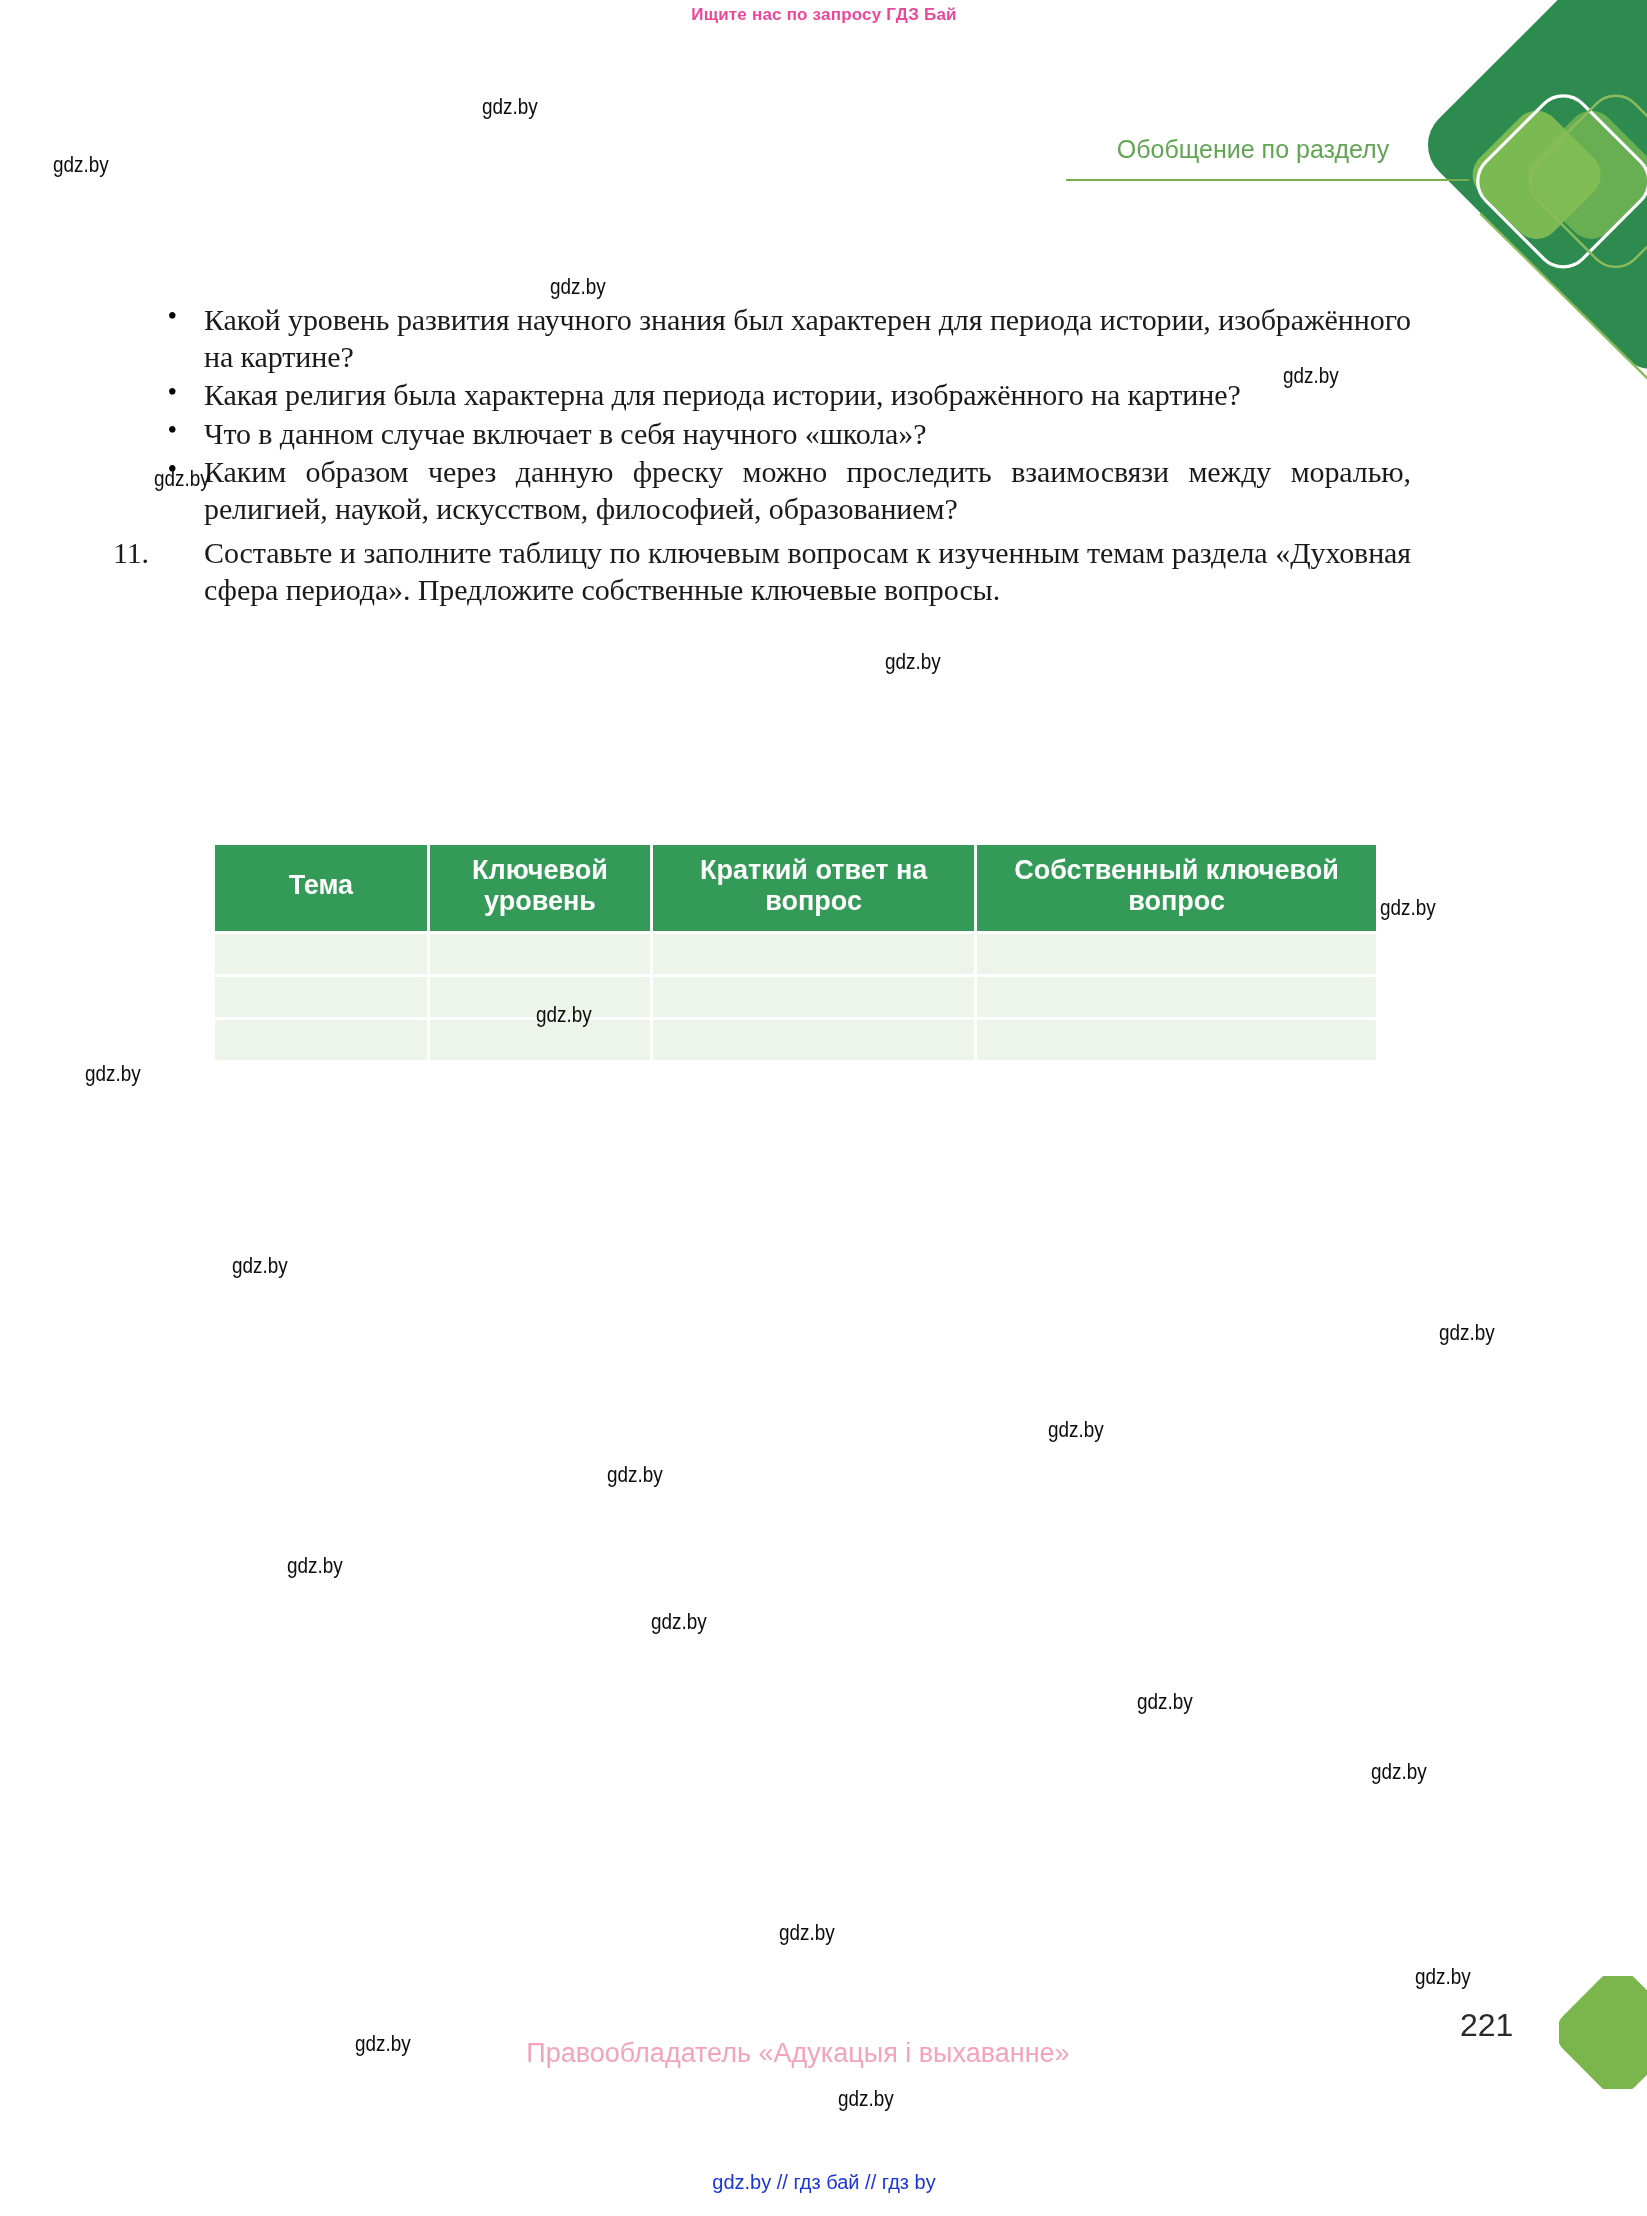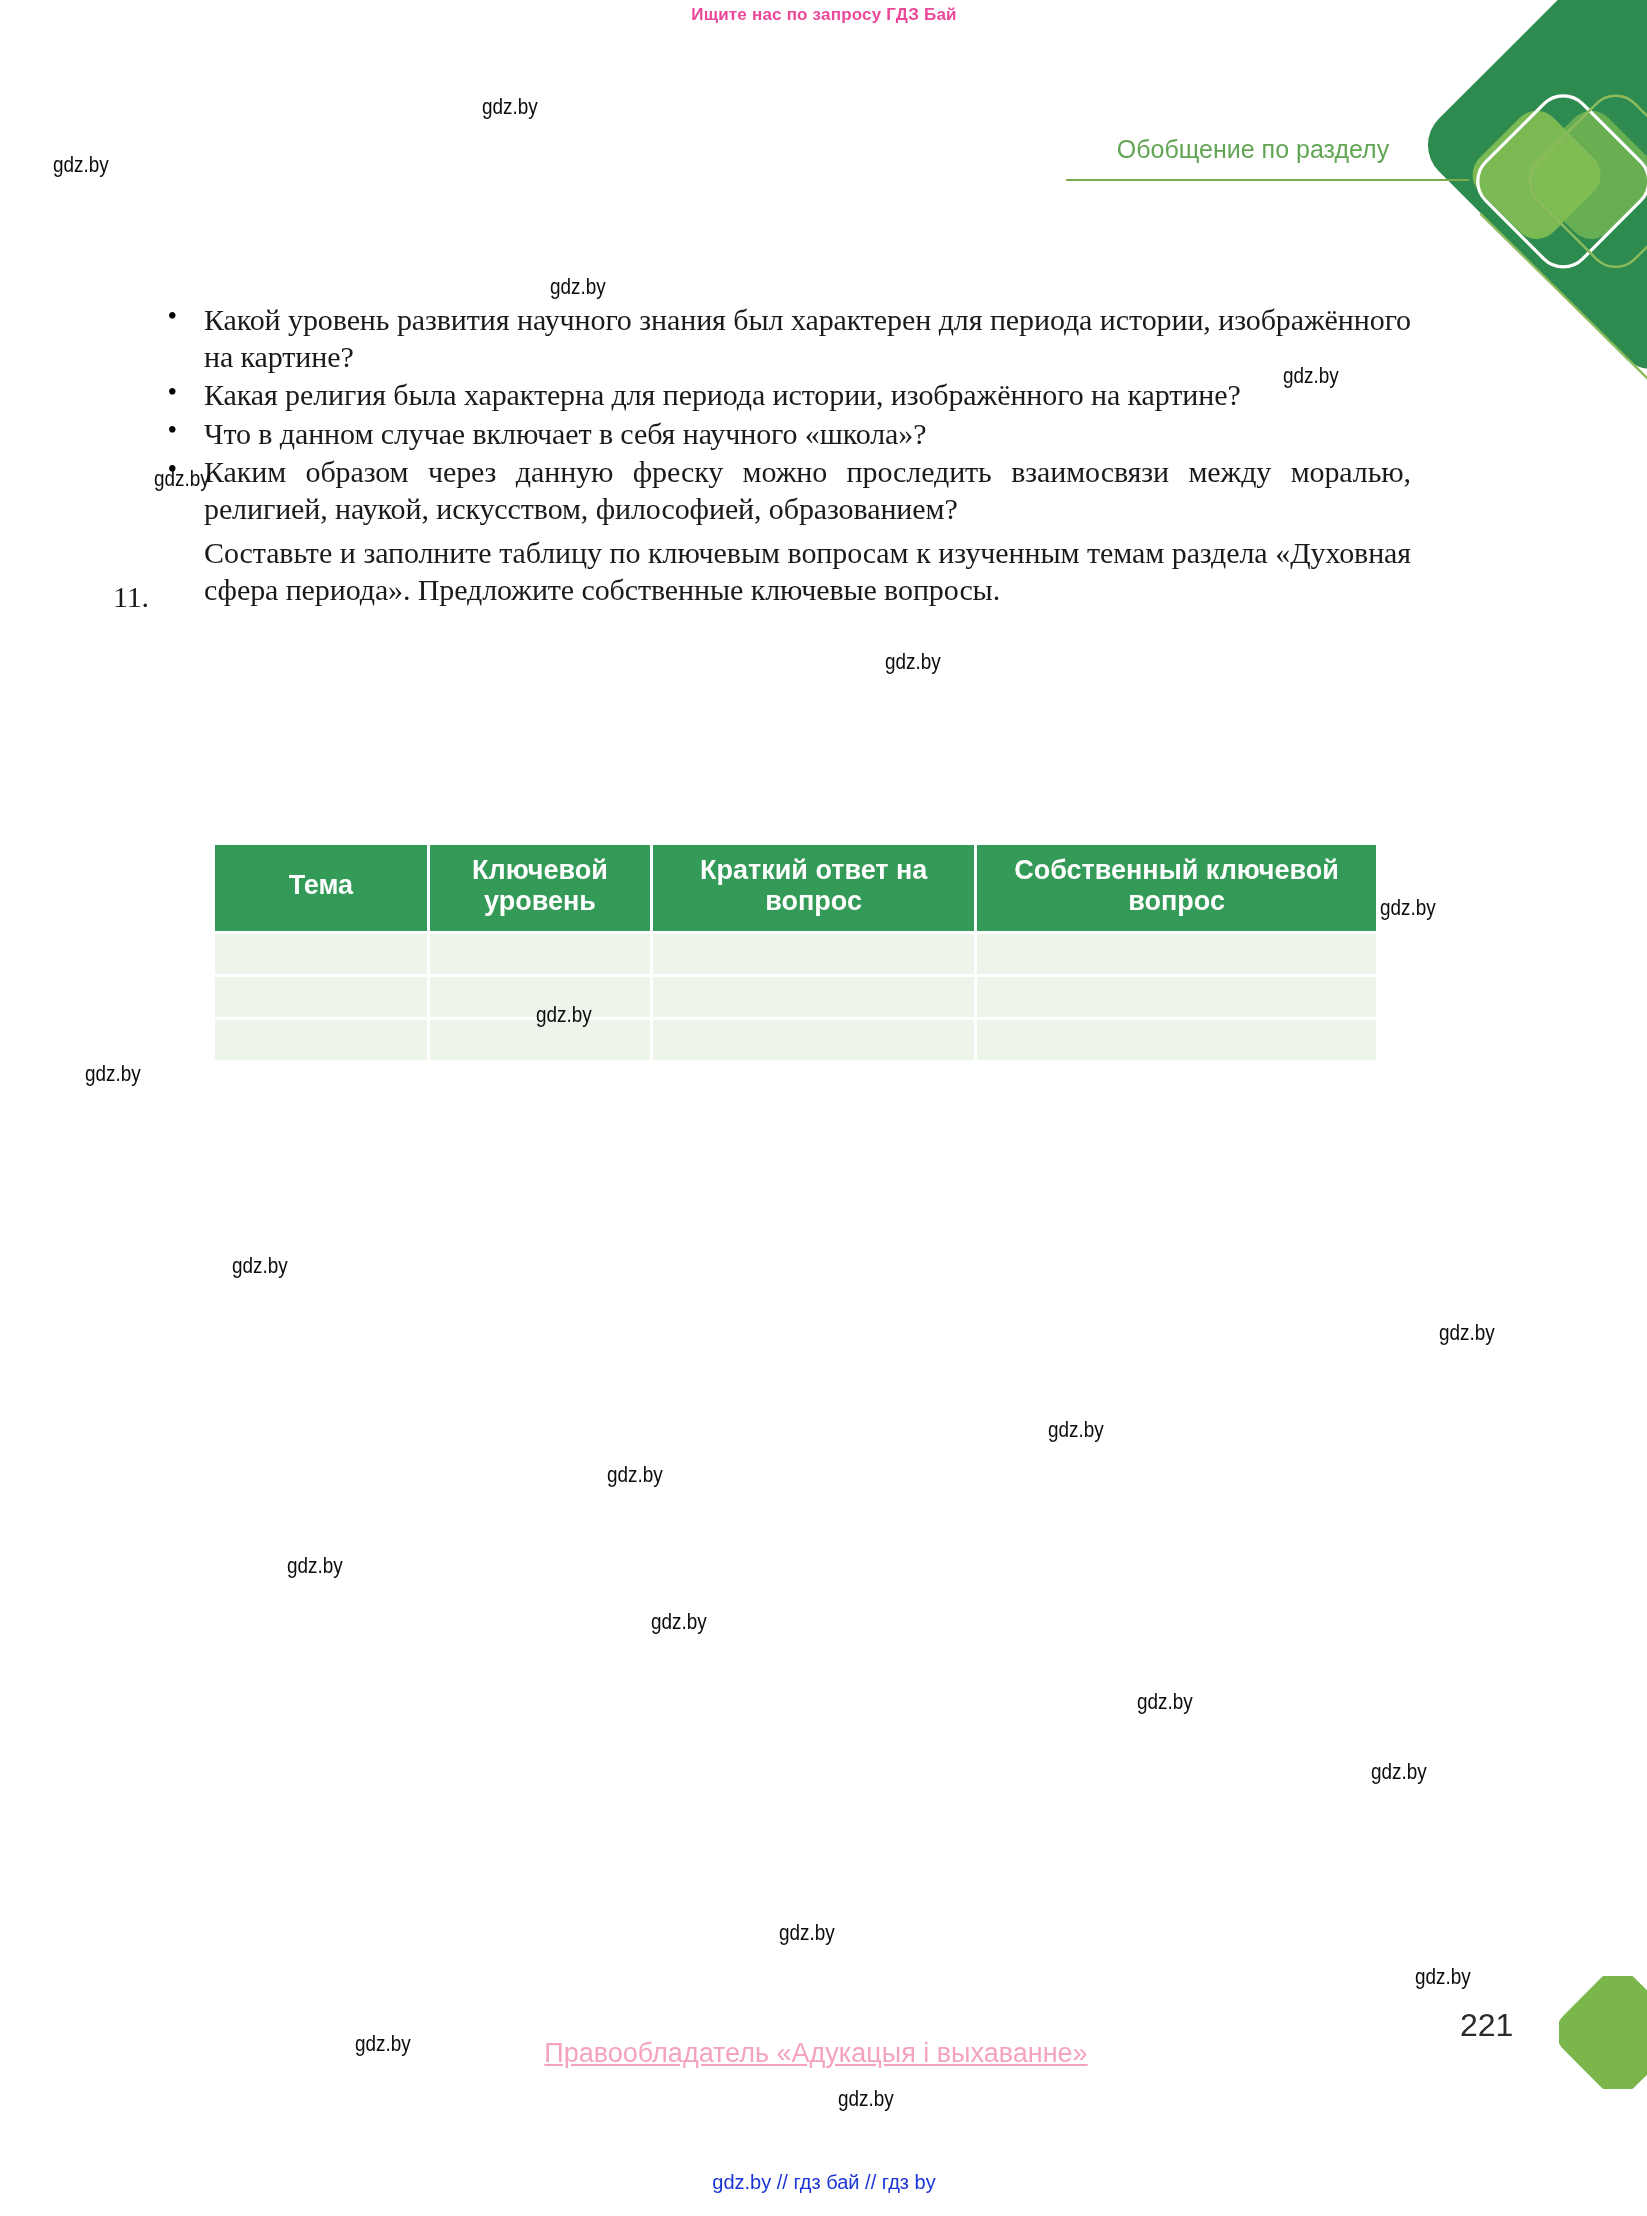--- a/index.html
+++ b/index.html
@@ -111,21 +111,20 @@
     text-justify: inter-word;
     letter-spacing: -0.1px;
   }
   .num-marker {
     position: absolute;
     left: -60px;
     top: 0;
     width: 56px;
     text-align: right;
     font-size: 30px;
-    margin-top: 44px;
   }
 
   
   .tbl-wrap {
     position: absolute;
     left: 215px;
     top: 845px;
     width: 1167px;
   }
   table.key-table {
@@ -185,29 +184,28 @@
     left: 1460px;
     top: 2007px;
     font-family: Liberation Sans, sans-serif;
     font-size: 32px;
     color: #2a2a2a;
   }
 
   
   .copyright {
     position: absolute;
-    left: 18px;
+    left: 0;
     top: 2038px;
     width: 1596px;
     text-align: center;
     font-family: "Liberation Sans", sans-serif;
     font-size: 27px;
     color: #f4a3bb;
     white-space: nowrap;
-    text-decoration: underline;
   }
 
   
   .bottom-links {
     position: absolute;
     left: 0;
     top: 2171px;
     width: 1648px;
     text-align: center;
     font-family: "Liberation Sans", sans-serif;

